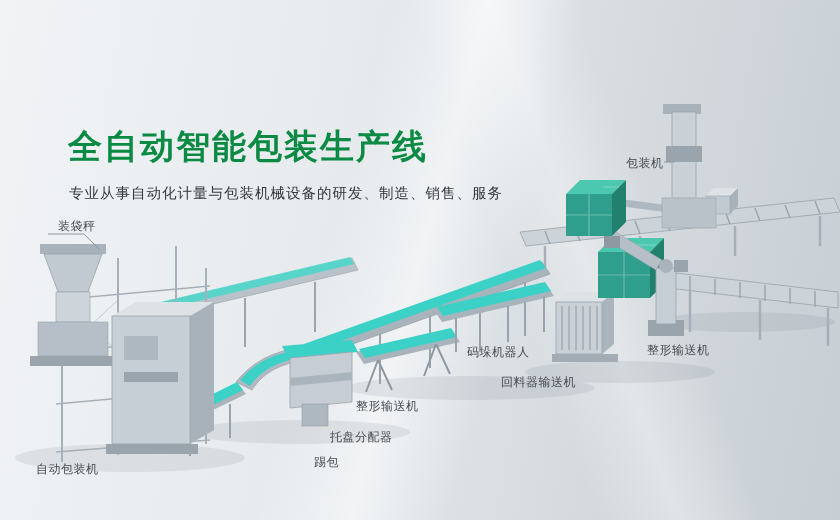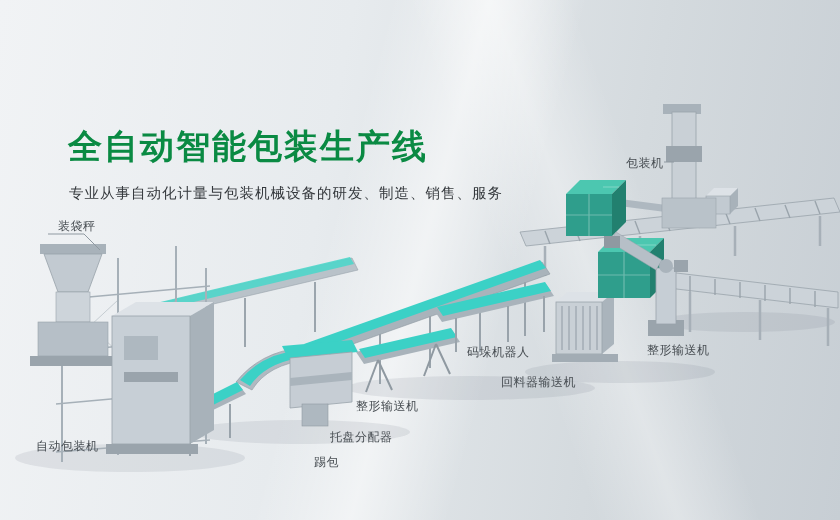--- a/index.html
+++ b/index.html
@@ -180,21 +180,21 @@
   <p class="subtitle">专业从事自动化计量与包装机械设备的研发、制造、销售、服务</p>
 
   <div class="lbl" style="left:58px; top:218px;">
     <span>装袋秤</span>
   </div>
 
   <div class="lbl" style="left:626px; top:155px;">
     <span>包装机</span>
   </div>
 
-  <div class="lbl" style="left:36px; top:438px;text-align:right;">
+  <div class="lbl" style="left:36px; top:461px;text-align:right;">
     <span>自动包装机</span>
   </div>
 
   <div class="lbl" style="left:314px; top:454px;text-align:center;">
     <span>踢包</span>
   </div>
 
   <div class="lbl" style="left:330px; top:429px;">
     <span>托盘分配器</span>
   </div>

